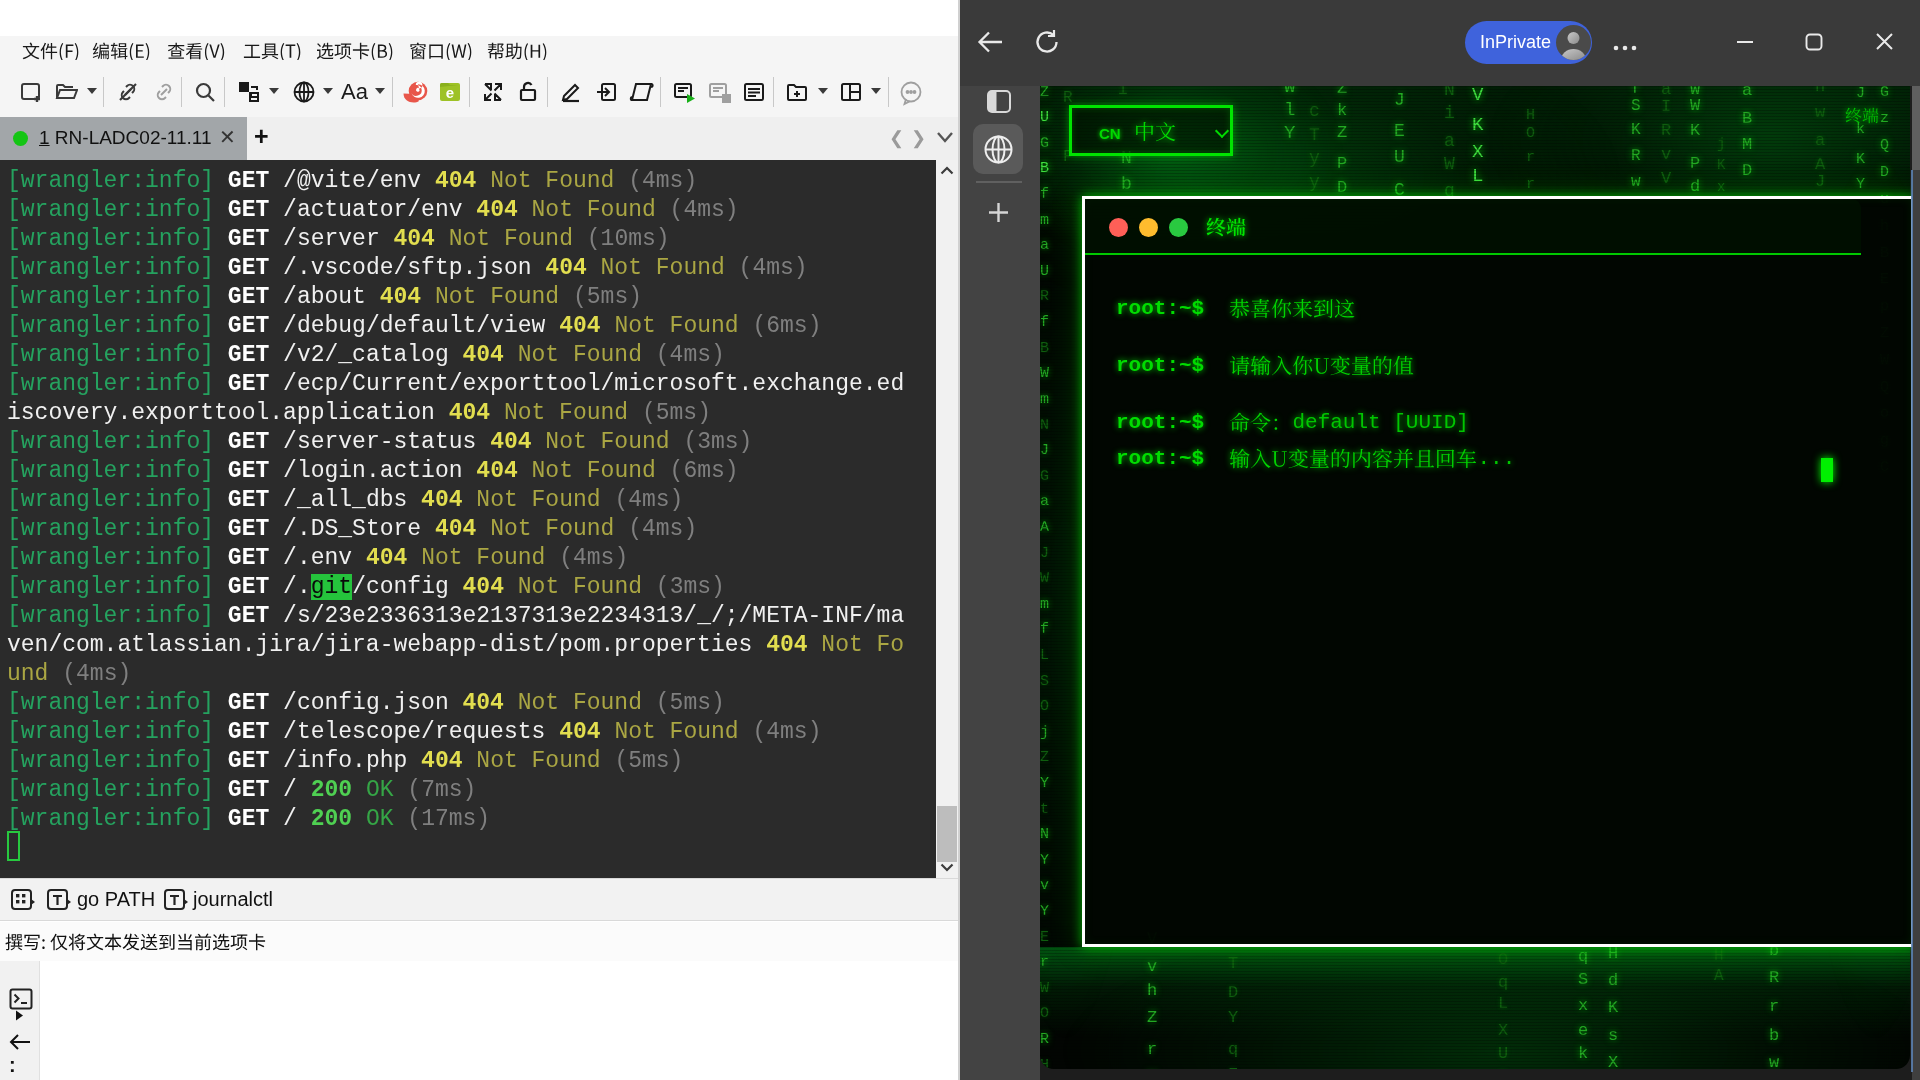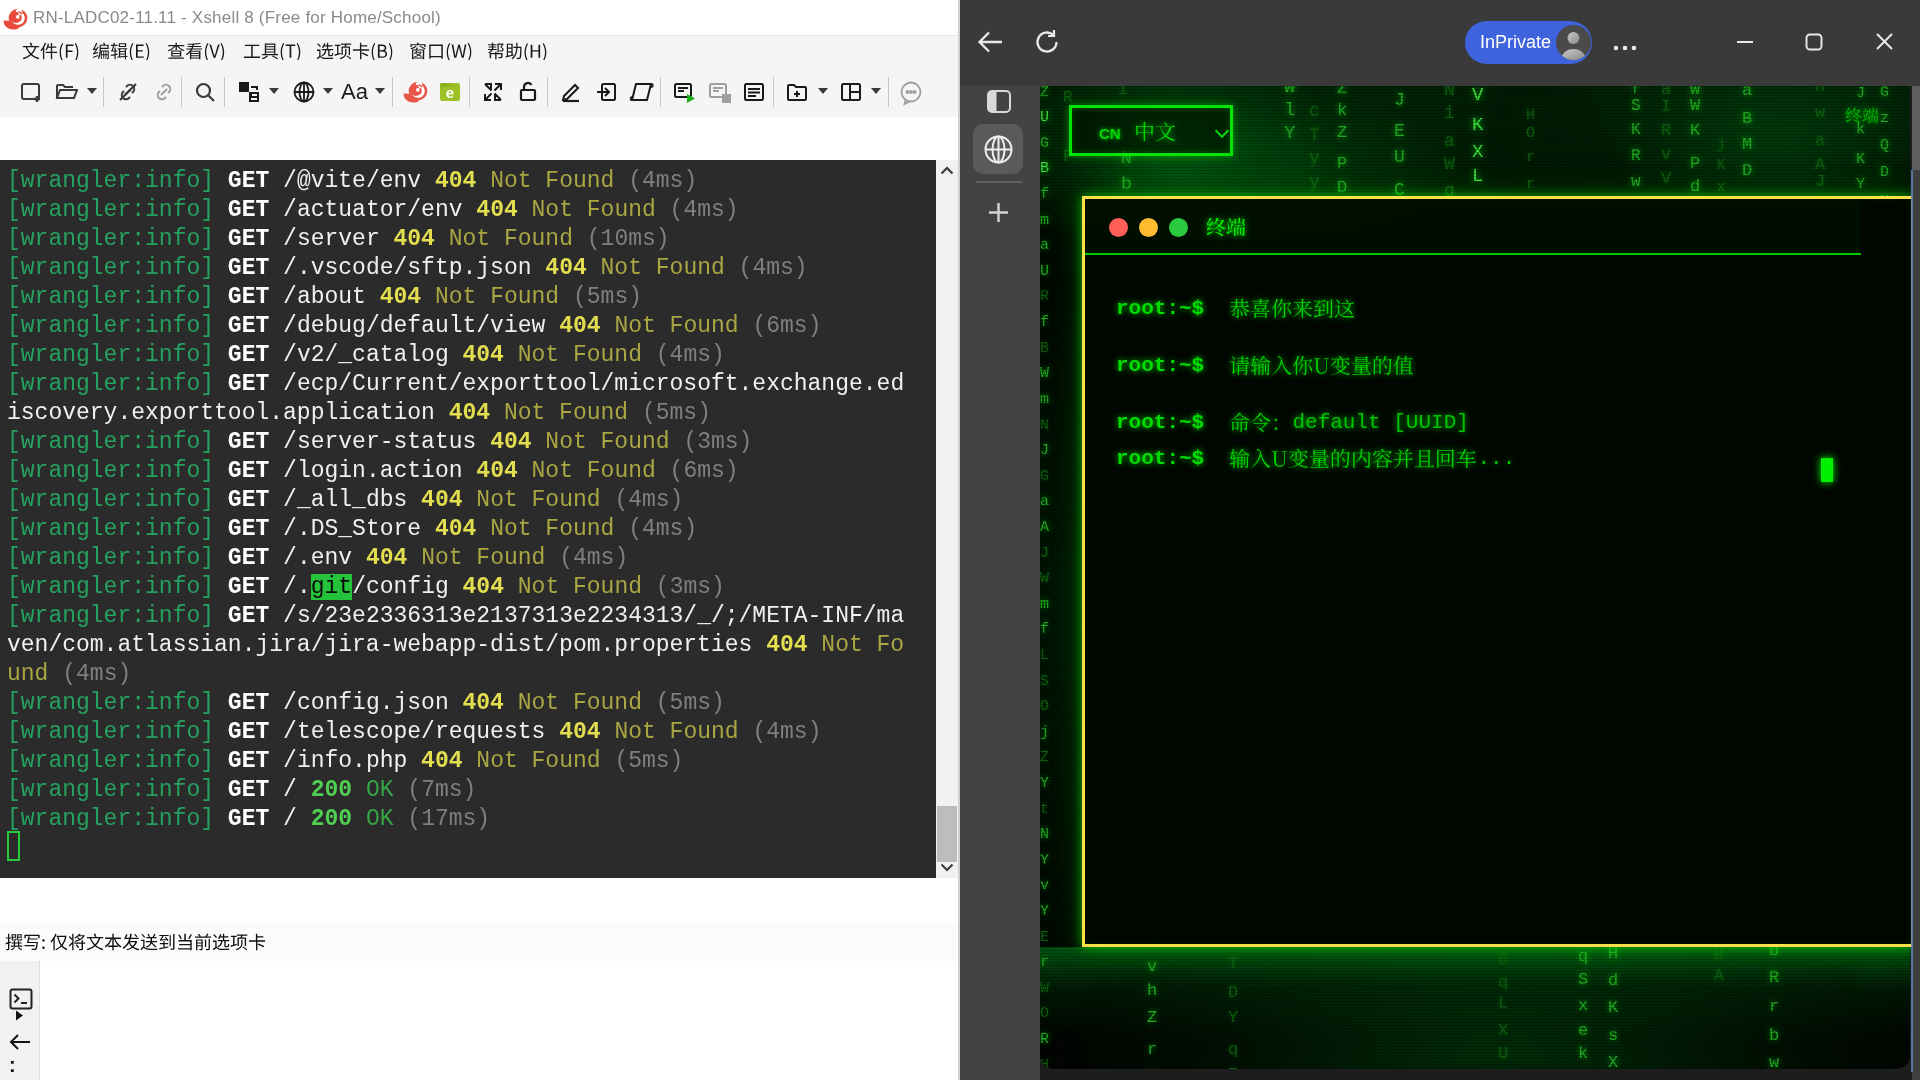--- a/index.html
+++ b/index.html
@@ -72,41 +72,33 @@
 #glow3{position:absolute;left:20px;top:835px;width:880px;height:260px;background:radial-gradient(closest-side,rgba(0,205,35,.20),rgba(0,140,20,.09) 60%,transparent);filter:blur(6px)}
 #glowband{position:absolute;left:0px;top:861px;width:870px;height:90px;background:linear-gradient(180deg,rgba(0,230,45,.34),rgba(0,170,30,.12) 45%,transparent)}
 #glow4{position:absolute;left:760px;top:60px;width:150px;height:900px;background:radial-gradient(closest-side,rgba(0,185,30,.12),transparent);filter:blur(7px)}
 #glow5{position:absolute;left:-50px;top:100px;width:150px;height:860px;background:radial-gradient(closest-side,rgba(0,185,30,.11),transparent);filter:blur(7px)}
 
 
 #cn{position:absolute;left:29px;top:19px;width:164px;height:51px;border:3px solid #00e400;background:rgba(0,16,0,.66);box-shadow:0 0 8px rgba(0,255,0,.45),inset 0 0 7px rgba(0,255,0,.22)}
 #cn .cnl{position:absolute;left:27px;top:17px;font-size:15px;font-weight:700;color:#00d800;font-family:"Liberation Sans",sans-serif;text-shadow:0 0 4px rgba(0,255,0,.8)}
 #cn .chev{position:absolute;left:145px;top:18px;width:10px;height:10px;border-left:2.5px solid #00dc00;border-bottom:2.5px solid #00dc00;transform:rotate(-45deg)}
 
-#tw{position:absolute;left:42px;top:110px;width:832px;height:751px;border:3px solid #fde047;border-radius:0;background:rgba(1,6,1,.97);box-shadow:0 0 10px rgba(0,255,0,.6),0 0 28px rgba(0,210,0,.28),inset 0 0 8px rgba(0,160,0,.12)}
+#tw{position:absolute;left:42px;top:110px;width:832px;height:751px;border:3px solid #ffffff;border-radius:0;background:rgba(1,6,1,.97);box-shadow:0 0 10px rgba(0,255,0,.6),0 0 28px rgba(0,210,0,.28),inset 0 0 8px rgba(0,160,0,.12)}
 #twbar{position:absolute;left:0;top:0;width:776px;height:56px;border-bottom:2px solid #00c800;background:rgba(0,22,0,.55);border-radius:9px 9px 0 0}
 #twbar .d1,#twbar .d2,#twbar .d3{position:absolute;top:19px;width:19px;height:19px;border-radius:50%}
 #twbar .d1{left:24px;background:#ff5f57}
 #twbar .d2{left:54px;background:#febc2e}
 #twbar .d3{left:84px;background:#29c940}
 .tline{position:absolute;left:31px;white-space:pre;font-family:"Liberation Mono",monospace;font-size:21px;color:#00c600}
 .tline b{color:#00dc00;font-weight:700}
 .glowt{filter:drop-shadow(0 0 3px rgba(0,255,0,.8))}
 #tcur{position:absolute;left:736px;top:259px;width:12px;height:24px;background:#00f000;box-shadow:0 0 8px #00ff00}
 </style></head><body>
 <div id="root">
     <div id="xs">
- <div id="xs-title">
-  <svg class="abs" style="left:2px;top:7px" width="26" height="23" viewBox="0 0 26 23">
-          <path d="M1.5 13.5c0 6 5 9 10 9 2 0 4-.4 5.5-1.5L13 14z" fill="#e84a3c"></path>
-          <circle cx="16" cy="11" r="9.3" fill="#e84a3c"></circle>
-          <path d="M16 4.2a6.8 6.8 0 1 1-6.6 8.5 5.4 5.4 0 1 0 4.4-7.6 3.3 3.3 0 1 1 3.4 3.3 1.9 1.9 0 1 0 .4 2.3" fill="#fff" fill-rule="evenodd"></path>
-        </svg>
-  <div class="txt">RN-LADC02-11.11 - Xshell 8 (Free for Home/School)</div>
- </div>
  <div class="abs" style="left:2px;top:40px;width:3px;height:24px;background:repeating-linear-gradient(180deg,#b5b5b5 0 2px,transparent 2px 5px)"></div>
       <div class="abs" style="left:2px;top:73px;width:3px;height:38px;background:repeating-linear-gradient(180deg,#b5b5b5 0 2px,transparent 2px 5px)"></div>
       <div id="xs-menu">
         <div class="mi" style="left:22px"><svg width="58" height="18" viewBox="0 0 58.1 18.0">
             <path fill="#1a1a1a" d="M7.6 1.0C8.2 1.9 8.7 3.1 8.9 3.9L10.4 3.4C10.2 2.6 9.6 1.5 9.0 0.6ZM0.9 3.9V5.2H3.7C4.8 8.0 6.2 10.3 8.0 12.2C6.1 13.9 3.6 15.1 0.6 16.0C0.9 16.3 1.3 16.9 1.5 17.2C4.5 16.3 7.0 15.0 9.0 13.2C11.1 15.0 13.5 16.3 16.5 17.2C16.7 16.8 17.1 16.2 17.4 15.9C14.5 15.2 12.1 13.9 10.1 12.2C11.9 10.4 13.3 8.1 14.3 5.2H17.2V3.9ZM9.1 11.3C7.4 9.6 6.0 7.5 5.1 5.2H12.8C11.9 7.6 10.7 9.6 9.1 11.3Z M23.7 9.7V11.0H28.9V17.3H30.2V11.0H35.2V9.7H30.2V5.7H34.4V4.4H30.2V0.9H28.9V4.4H26.5C26.7 3.6 26.9 2.7 27.1 1.9L25.8 1.6C25.4 4.0 24.6 6.3 23.6 7.8C23.9 8.0 24.5 8.3 24.7 8.5C25.2 7.7 25.6 6.8 26.0 5.7H28.9V9.7ZM22.8 0.8C21.9 3.5 20.3 6.2 18.6 8.0C18.8 8.3 19.2 9.0 19.4 9.3C19.9 8.7 20.5 8.0 21.0 7.2V17.2H22.3V5.1C23.0 3.8 23.6 2.5 24.1 1.2Z M40.3 19.4 41.3 18.9C39.8 16.4 39.0 13.3 39.0 10.2C39.0 7.2 39.8 4.2 41.3 1.6L40.3 1.1C38.6 3.8 37.7 6.7 37.7 10.2C37.7 13.8 38.6 16.7 40.3 19.4Z M43.9 15.8H45.6V9.9H50.6V8.5H45.6V4.0H51.5V2.6H43.9Z M53.8 19.4C55.5 16.7 56.4 13.8 56.4 10.2C56.4 6.7 55.5 3.8 53.8 1.1L52.8 1.6C54.3 4.2 55.1 7.2 55.1 10.2C55.1 13.3 54.3 16.4 52.8 18.9Z"></path>
           </svg></div>
         <div class="mi" style="left:92px"><svg width="59" height="18" viewBox="0 0 58.8 18.0">
             <path fill="#1a1a1a" d="M0.7 14.9 1.0 16.1C2.5 15.5 4.4 14.7 6.2 14.0L6.0 12.9C4.0 13.7 2.1 14.4 0.7 14.9ZM1.1 8.2C1.3 8.1 1.8 8.0 3.7 7.7C3.0 8.9 2.4 9.8 2.1 10.2C1.6 10.8 1.2 11.3 0.8 11.4C1.0 11.7 1.2 12.3 1.2 12.6C1.6 12.3 2.1 12.2 6.1 11.2C6.0 11.0 6.0 10.5 6.0 10.1L3.0 10.8C4.3 9.1 5.5 7.1 6.6 5.1L5.5 4.5C5.1 5.2 4.8 5.9 4.4 6.5L2.4 6.7C3.4 5.2 4.4 3.1 5.2 1.2L3.9 0.7C3.2 2.9 2.0 5.3 1.6 5.9C1.3 6.5 1.0 6.9 0.7 7.0C0.8 7.3 1.0 8.0 1.1 8.2ZM11.2 9.5V12.2H9.7V9.5ZM12.1 9.5H13.4V12.2H12.1ZM8.7 8.4V17.1H9.7V13.3H11.2V16.7H12.1V13.3H13.4V16.7H14.3V13.3H15.7V16.0C15.7 16.1 15.6 16.1 15.5 16.1C15.4 16.1 15.0 16.1 14.7 16.1C14.8 16.4 14.9 16.8 15.0 17.2C15.6 17.2 16.0 17.1 16.3 17.0C16.7 16.8 16.7 16.5 16.7 16.0V8.4L15.7 8.4ZM14.3 9.5H15.7V12.2H14.3ZM10.9 1.0C11.2 1.5 11.5 2.1 11.7 2.7H7.5V6.6C7.5 9.3 7.3 13.3 5.7 16.2C5.9 16.3 6.5 16.7 6.7 17.0C8.4 14.1 8.7 9.8 8.7 6.9H16.6V2.7H13.1C12.9 2.1 12.5 1.2 12.1 0.6ZM8.7 3.8H15.3V5.7H8.7Z M27.9 2.3H32.7V4.1H27.9ZM26.7 1.3V5.1H34.1V1.3ZM19.5 9.9C19.6 9.7 20.1 9.6 20.8 9.6H22.4V12.2L18.7 12.8L19.0 14.1L22.4 13.5V17.2H23.6V13.2L25.7 12.8L25.6 11.6L23.6 12.0V9.6H25.3V8.4H23.6V5.6H22.4V8.4H20.7C21.2 7.1 21.7 5.7 22.1 4.1H25.4V2.8H22.4C22.6 2.2 22.7 1.6 22.8 1.0L21.5 0.7C21.4 1.4 21.3 2.1 21.1 2.8H18.8V4.1H20.8C20.4 5.6 20.1 6.8 19.9 7.2C19.6 8.0 19.4 8.6 19.0 8.7C19.2 9.0 19.4 9.6 19.5 9.9ZM32.7 7.3V8.9H28.1V7.3ZM25.2 14.5 25.4 15.7 32.7 15.1V17.3H33.9V15.0L35.3 14.9L35.3 13.8L33.9 13.9V7.3H35.2V6.2H25.6V7.3H26.8V14.4ZM32.7 9.9V11.5H28.1V9.9ZM32.7 12.5V13.9L28.1 14.3V12.5Z M40.3 19.4 41.3 18.9C39.8 16.4 39.0 13.3 39.0 10.2C39.0 7.2 39.8 4.2 41.3 1.6L40.3 1.1C38.6 3.8 37.7 6.7 37.7 10.2C37.7 13.8 38.6 16.7 40.3 19.4Z M43.9 15.8H51.7V14.4H45.6V9.6H50.6V8.2H45.6V4.0H51.5V2.6H43.9Z M54.5 19.4C56.1 16.7 57.1 13.8 57.1 10.2C57.1 6.7 56.1 3.8 54.5 1.1L53.4 1.6C55.0 4.2 55.8 7.2 55.8 10.2C55.8 13.3 55.0 16.4 53.4 18.9Z"></path>
           </svg></div>
         <div class="mi" style="left:167px"><svg width="59" height="18" viewBox="0 0 58.5 18.0">
@@ -223,29 +215,64 @@
   <div class="caret" style="left:871px"></div>
   <div class="tsep" style="left:888px"></div>
   <svg class="tico" style="left:898px" width="26" height="26" viewBox="0 0 26 26" fill="none" stroke="#9f9f9f" stroke-width="1.8">
           <circle cx="13" cy="12" r="9.5"></circle>
           <path d="M8 19l-1.5 5 5-2.5"></path>
           <circle cx="9.5" cy="12" r="1" fill="#9f9f9f"></circle>
           <circle cx="13" cy="12" r="1" fill="#9f9f9f"></circle>
           <circle cx="16.5" cy="12" r="1" fill="#9f9f9f"></circle>
         </svg>
  </div>
+ <div id="xs-tabs">
+  <div id="tab1">
+          <div class="dot"></div>
+          <div class="lbl"><u>1</u> RN-LADC02-11.11</div>
+          <div class="x">✕</div>
+        </div>
+  <div class="plus">+</div>
+  <div class="nav" style="left:889px">❮</div>
+        <div class="nav" style="left:911px">❯</div>
+  <svg class="abs" style="left:936px;top:13px" width="18" height="14" viewBox="0 0 18 14" fill="none" stroke="#555" stroke-width="2.4">
+          <path d="M2 3l7 8 7-8"></path>
+        </svg>
+ </div>
  <div id="term"><div class="in"><div><span class="g">[wrangler:info]</span> <span class="b">GET</span> /@vite/env <span class="y">404</span> <span class="nf">Not Found</span> <span class="m">(4ms)</span></div><div><span class="g">[wrangler:info]</span> <span class="b">GET</span> /actuator/env <span class="y">404</span> <span class="nf">Not Found</span> <span class="m">(4ms)</span></div><div><span class="g">[wrangler:info]</span> <span class="b">GET</span> /server <span class="y">404</span> <span class="nf">Not Found</span> <span class="m">(10ms)</span></div><div><span class="g">[wrangler:info]</span> <span class="b">GET</span> /.vscode/sftp.json <span class="y">404</span> <span class="nf">Not Found</span> <span class="m">(4ms)</span></div><div><span class="g">[wrangler:info]</span> <span class="b">GET</span> /about <span class="y">404</span> <span class="nf">Not Found</span> <span class="m">(5ms)</span></div><div><span class="g">[wrangler:info]</span> <span class="b">GET</span> /debug/default/view <span class="y">404</span> <span class="nf">Not Found</span> <span class="m">(6ms)</span></div><div><span class="g">[wrangler:info]</span> <span class="b">GET</span> /v2/_catalog <span class="y">404</span> <span class="nf">Not Found</span> <span class="m">(4ms)</span></div><div><span class="g">[wrangler:info]</span> <span class="b">GET</span> /ecp/Current/exporttool/microsoft.exchange.ed</div><div>iscovery.exporttool.application <span class="y">404</span> <span class="nf">Not Found</span> <span class="m">(5ms)</span></div><div><span class="g">[wrangler:info]</span> <span class="b">GET</span> /server-status <span class="y">404</span> <span class="nf">Not Found</span> <span class="m">(3ms)</span></div><div><span class="g">[wrangler:info]</span> <span class="b">GET</span> /login.action <span class="y">404</span> <span class="nf">Not Found</span> <span class="m">(6ms)</span></div><div><span class="g">[wrangler:info]</span> <span class="b">GET</span> /_all_dbs <span class="y">404</span> <span class="nf">Not Found</span> <span class="m">(4ms)</span></div><div><span class="g">[wrangler:info]</span> <span class="b">GET</span> /.DS_Store <span class="y">404</span> <span class="nf">Not Found</span> <span class="m">(4ms)</span></div><div><span class="g">[wrangler:info]</span> <span class="b">GET</span> /.env <span class="y">404</span> <span class="nf">Not Found</span> <span class="m">(4ms)</span></div><div><span class="g">[wrangler:info]</span> <span class="b">GET</span> /.<span class="hl">git</span>/config <span class="y">404</span> <span class="nf">Not Found</span> <span class="m">(3ms)</span></div><div><span class="g">[wrangler:info]</span> <span class="b">GET</span> /s/23e2336313e2137313e2234313/_/;/META-INF/ma</div><div>ven/com.atlassian.jira/jira-webapp-dist/pom.properties <span class="y">404</span> <span class="nf">Not Fo</span></div><div><span class="nf">und</span> <span class="m">(4ms)</span></div><div><span class="g">[wrangler:info]</span> <span class="b">GET</span> /config.json <span class="y">404</span> <span class="nf">Not Found</span> <span class="m">(5ms)</span></div><div><span class="g">[wrangler:info]</span> <span class="b">GET</span> /telescope/requests <span class="y">404</span> <span class="nf">Not Found</span> <span class="m">(4ms)</span></div><div><span class="g">[wrangler:info]</span> <span class="b">GET</span> /info.php <span class="y">404</span> <span class="nf">Not Found</span> <span class="m">(5ms)</span></div><div><span class="g">[wrangler:info]</span> <span class="b">GET</span> / <span class="ok2">200</span> <span class="okt">OK</span> <span class="m">(7ms)</span></div><div><span class="g">[wrangler:info]</span> <span class="b">GET</span> / <span class="ok2">200</span> <span class="okt">OK</span> <span class="m">(17ms)</span></div></div><div id="cursor" style="top:671px"></div></div>
  <div id="xsb">
   <svg class="abs" style="left:4px;top:6px" width="14" height="9" viewBox="0 0 14 9" fill="none" stroke="#3c3c3c" stroke-width="2.2">
           <path d="M1.5 7.5L7 2l5.5 5.5"></path>
         </svg>
   <div class="thumb"></div>
   <svg class="abs" style="left:4px;top:703px" width="14" height="9" viewBox="0 0 14 9" fill="none" stroke="#3c3c3c" stroke-width="2.2">
           <path d="M1.5 1.5L7 7l5.5-5.5"></path>
         </svg>
+ </div>
+ <div id="qbar">
+  <svg class="abs" style="left:10px;top:9px" width="25" height="25" viewBox="0 0 25 25" fill="none" stroke="#222" stroke-width="2">
+          <rect x="2" y="2" width="19" height="19" rx="3"></rect>
+          <rect x="6" y="6" width="3.4" height="3.4" fill="#222" stroke="none"></rect>
+          <rect x="12" y="6" width="3.4" height="3.4" fill="#222" stroke="none"></rect>
+          <rect x="6" y="12" width="3.4" height="3.4" fill="#222" stroke="none"></rect>
+          <rect x="12" y="12" width="3.4" height="3.4" fill="#222" stroke="none"></rect>
+          <path d="M21 11l4 3-4 3z" fill="#222" stroke="none"></path>
+        </svg>
+  <svg class="abs" style="left:46px;top:9px" width="26" height="25" viewBox="0 0 26 25" fill="none" stroke="#222" stroke-width="2">
+          <rect x="2" y="2" width="19" height="19" rx="3"></rect>
+          <path d="M7 8h9M11.5 8v9" stroke-width="2.2"></path>
+          <path d="M21 11l4 3-4 3z" fill="#222" stroke="none"></path>
+        </svg>
+  <div class="qt" style="left:77px">go PATH</div>
+  <svg class="abs" style="left:163px;top:9px" width="26" height="25" viewBox="0 0 26 25" fill="none" stroke="#222" stroke-width="2">
+          <rect x="2" y="2" width="19" height="19" rx="3"></rect>
+          <path d="M7 8h9M11.5 8v9" stroke-width="2.2"></path>
+          <path d="M21 11l4 3-4 3z" fill="#222" stroke="none"></path>
+        </svg>
+  <div class="qt" style="left:193px">journalctl</div>
  </div>
  <div id="compose">
         <div class="sv"><svg width="261" height="18" viewBox="0 0 261.0 18.0">
             <path fill="#111" d="M13.6 14.2 12.6 14.9C13.9 15.6 15.5 16.6 16.2 17.3L17.3 16.5C16.5 15.8 14.9 14.9 13.6 14.2ZM10.3 14.6 9.1 14.3C8.3 15.1 6.9 15.9 5.5 16.4C5.8 16.6 6.3 17.1 6.5 17.3C7.9 16.7 9.4 15.7 10.3 14.6ZM0.5 10.1 0.8 11.4 3.0 10.7V15.7C3.0 16.0 2.9 16.0 2.7 16.0C2.5 16.1 1.8 16.1 1.0 16.0C1.2 16.4 1.3 17.0 1.4 17.3C2.5 17.3 3.2 17.2 3.7 17.0C4.1 16.8 4.3 16.5 4.3 15.7V10.2L6.2 9.6L6.0 8.4L4.3 8.9V5.6H6.2V4.4H4.3V0.7H3.0V4.4H0.8V5.6H3.0V9.3ZM13.0 12.6H10.1V10.5H13.0ZM16.7 9.4H14.2V7.9H13.0V9.4H10.1V7.9H8.8V9.4H6.6V10.5H8.8V12.6H5.8V13.8H17.3V12.6H14.2V10.5H16.7ZM13.2 6.0V4.7H16.7V1.3H12.1V6.0C12.1 7.2 12.4 7.5 13.7 7.5C14.0 7.5 15.5 7.5 15.8 7.5C16.8 7.5 17.1 7.1 17.2 5.7C16.9 5.6 16.5 5.4 16.2 5.3C16.2 6.3 16.1 6.5 15.7 6.5C15.4 6.5 14.1 6.5 13.8 6.5C13.3 6.5 13.2 6.4 13.2 6.0ZM13.2 2.2H15.6V3.8H13.2ZM7.8 6.0V4.7H11.2V1.3H6.6V6.0C6.6 7.2 7.0 7.5 8.2 7.5C8.5 7.5 10.0 7.5 10.2 7.5C11.2 7.5 11.5 7.1 11.6 5.7C11.3 5.6 10.9 5.5 10.6 5.3C10.6 6.3 10.5 6.5 10.1 6.5C9.8 6.5 8.6 6.5 8.4 6.5C7.8 6.5 7.8 6.4 7.8 6.0ZM7.8 2.2H10.1V3.8H7.8Z M19.4 1.7V5.2H20.8V3.0H33.2V5.2H34.6V1.7ZM19.6 12.0V13.3H29.8V12.0ZM23.4 3.3C23.0 5.4 22.4 8.4 21.9 10.1H31.4C31.1 13.6 30.7 15.2 30.1 15.6C30.0 15.8 29.7 15.8 29.3 15.8C28.9 15.8 27.6 15.8 26.4 15.7C26.6 16.1 26.8 16.6 26.8 17.0C28.0 17.1 29.2 17.1 29.8 17.0C30.5 17.0 30.9 16.9 31.3 16.5C32.0 15.8 32.4 14.0 32.8 9.5C32.9 9.3 32.9 8.9 32.9 8.9H23.6L24.1 6.6H32.4V5.4H24.4L24.8 3.5Z M38.5 8.8C39.1 8.8 39.7 8.3 39.7 7.6C39.7 6.8 39.1 6.3 38.5 6.3C37.8 6.3 37.3 6.8 37.3 7.6C37.3 8.3 37.8 8.8 38.5 8.8ZM38.5 16.1C39.1 16.1 39.7 15.6 39.7 14.8C39.7 14.1 39.1 13.6 38.5 13.6C37.8 13.6 37.3 14.1 37.3 14.8C37.3 15.6 37.8 16.1 38.5 16.1Z M51.6 2.7V4.0H52.5L52.2 4.0C53.0 7.4 54.1 10.2 55.7 12.5C54.2 14.2 52.4 15.4 50.4 16.1C50.7 16.4 51.0 16.9 51.2 17.3C53.2 16.4 55.0 15.2 56.6 13.6C57.9 15.2 59.6 16.4 61.6 17.2C61.8 16.9 62.2 16.3 62.5 16.1C60.5 15.3 58.8 14.1 57.5 12.6C59.3 10.2 60.8 7.0 61.5 2.9L60.6 2.6L60.3 2.7ZM53.5 4.0H59.9C59.3 7.0 58.1 9.5 56.6 11.5C55.2 9.4 54.2 6.9 53.5 4.0ZM50.3 0.8C49.2 3.7 47.4 6.4 45.5 8.2C45.7 8.5 46.2 9.2 46.3 9.5C47.0 8.9 47.7 8.0 48.4 7.1V17.2H49.7V5.1C50.5 3.9 51.1 2.6 51.7 1.2Z M70.6 11.9C71.5 12.9 72.6 14.2 73.0 15.2L74.1 14.5C73.7 13.6 72.7 12.2 71.7 11.3ZM76.6 7.3V9.5H69.3V10.8H76.6V15.7C76.6 15.9 76.5 16.0 76.2 16.0C75.9 16.0 74.9 16.0 73.8 16.0C74.0 16.4 74.2 16.9 74.3 17.3C75.7 17.3 76.6 17.2 77.2 17.0C77.8 16.8 78.0 16.5 78.0 15.7V10.8H80.1V9.5H78.0V7.3ZM63.8 3.9C64.7 4.8 65.8 6.1 66.2 6.9L67.2 6.2V9.3C65.9 10.4 64.6 11.6 63.7 12.3L64.5 13.4C65.3 12.7 66.2 11.8 67.2 10.9V17.3H68.5V0.7H67.2V6.0C66.7 5.1 65.6 4.0 64.8 3.1ZM72.1 4.9C72.7 5.4 73.4 6.1 73.8 6.6C72.5 7.3 71.0 7.7 69.5 8.0C69.8 8.3 70.0 8.8 70.2 9.1C74.1 8.2 78.1 6.2 79.8 2.6L78.9 2.1L78.7 2.2H74.8C75.1 1.8 75.4 1.5 75.7 1.1L74.3 0.7C73.3 2.2 71.4 3.6 69.4 4.5C69.6 4.7 70.1 5.1 70.2 5.4C71.4 4.8 72.6 4.1 73.6 3.3H77.9C77.2 4.4 76.1 5.3 74.9 6.0C74.5 5.5 73.7 4.8 73.1 4.3Z M88.7 1.0C89.2 1.9 89.8 3.1 90.0 3.9L91.5 3.4C91.2 2.6 90.6 1.5 90.1 0.6ZM81.9 3.9V5.2H84.7C85.8 8.0 87.2 10.3 89.1 12.2C87.1 13.9 84.7 15.1 81.7 16.0C82.0 16.3 82.4 16.9 82.5 17.2C85.5 16.3 88.0 15.0 90.1 13.2C92.1 15.0 94.6 16.3 97.5 17.2C97.7 16.8 98.1 16.2 98.4 15.9C95.6 15.2 93.1 13.9 91.1 12.2C92.9 10.4 94.3 8.1 95.4 5.2H98.2V3.9ZM90.1 11.3C88.4 9.6 87.1 7.5 86.1 5.2H93.8C92.9 7.6 91.7 9.6 90.1 11.3Z M107.3 0.7V4.5H100.2V5.9H105.6C104.3 8.9 102.1 11.9 99.7 13.3C100.0 13.6 100.5 14.1 100.7 14.4C103.3 12.6 105.6 9.4 107.0 5.9H107.3V12.5H103.1V13.9H107.3V17.3H108.7V13.9H112.9V12.5H108.7V5.9H109.0C110.4 9.4 112.7 12.7 115.3 14.4C115.6 14.0 116.1 13.5 116.4 13.2C113.9 11.8 111.6 8.9 110.3 5.9H115.9V4.5H108.7V0.7Z M129.2 1.6C129.9 2.4 130.9 3.6 131.5 4.3L132.5 3.5C132.0 2.9 131.0 1.8 130.2 1.0ZM119.6 6.4C119.8 6.2 120.4 6.1 121.6 6.1H124.1C122.9 9.9 120.9 12.8 117.6 14.8C117.9 15.0 118.4 15.6 118.6 15.9C120.9 14.4 122.6 12.6 123.9 10.3C124.6 11.7 125.5 12.9 126.6 13.9C125.0 15.0 123.2 15.7 121.4 16.2C121.6 16.5 121.9 17.0 122.1 17.3C124.1 16.8 126.0 15.9 127.6 14.7C129.3 15.9 131.2 16.8 133.5 17.3C133.7 17.0 134.1 16.4 134.4 16.1C132.2 15.7 130.3 14.9 128.7 13.9C130.3 12.5 131.5 10.7 132.2 8.4L131.3 8.0L131.1 8.0H125.0C125.2 7.4 125.4 6.8 125.6 6.1H133.8L133.8 4.8H126.0C126.3 3.6 126.5 2.3 126.7 0.9L125.2 0.6C125.0 2.1 124.8 3.5 124.4 4.8H121.2C121.7 3.9 122.2 2.7 122.5 1.5L121.0 1.2C120.7 2.6 120.0 4.1 119.8 4.4C119.6 4.8 119.4 5.1 119.2 5.1C119.3 5.5 119.6 6.1 119.6 6.4ZM127.6 13.1C126.4 12.0 125.4 10.8 124.7 9.3H130.4C129.7 10.8 128.8 12.0 127.6 13.1Z M142.4 1.2C143.0 2.1 143.6 3.3 143.9 4.0L145.2 3.5C144.8 2.8 144.1 1.6 143.6 0.8ZM136.4 1.6C137.4 2.6 138.5 4.0 139.1 4.9L140.2 4.1C139.7 3.2 138.5 1.9 137.5 0.9ZM149.2 0.7C148.8 1.7 148.1 3.1 147.5 4.1H141.4V5.3H145.6V7.4L145.6 7.9H140.8V9.2H145.4C145.1 10.8 144.0 12.5 140.9 13.7C141.2 14.0 141.6 14.5 141.8 14.8C144.5 13.6 145.8 12.0 146.4 10.5C147.9 11.9 149.6 13.6 150.4 14.6L151.4 13.7C150.4 12.6 148.4 10.7 146.8 9.3V9.2H152.1V7.9H147.0L147.0 7.4V5.3H151.5V4.1H148.9C149.4 3.2 150.1 2.1 150.6 1.2ZM139.5 6.8H135.9V8.1H138.2V13.7C137.4 14.0 136.5 14.9 135.5 16.0L136.5 17.3C137.3 16.0 138.2 14.9 138.7 14.9C139.1 14.9 139.7 15.6 140.5 16.1C141.8 16.9 143.3 17.1 145.7 17.1C147.5 17.1 150.8 17.0 152.1 16.9C152.1 16.5 152.4 15.7 152.5 15.4C150.7 15.6 147.9 15.7 145.7 15.7C143.6 15.7 142.0 15.6 140.8 14.8C140.2 14.5 139.8 14.1 139.5 13.9Z M164.6 2.3V13.2H165.8V2.3ZM168.1 1.0V15.2C168.1 15.5 168.0 15.6 167.7 15.6C167.4 15.6 166.4 15.6 165.4 15.6C165.6 15.9 165.8 16.5 165.9 16.9C167.2 16.9 168.2 16.9 168.7 16.6C169.3 16.4 169.5 16.0 169.5 15.2V1.0ZM154.2 15.1 154.5 16.4C156.8 15.9 160.3 15.3 163.5 14.6L163.4 13.4L159.6 14.1V11.3H163.2V10.1H159.6V8.2H158.3V10.1H154.8V11.3H158.3V14.4ZM155.2 7.9C155.6 7.7 156.3 7.7 161.9 7.1C162.2 7.5 162.4 7.9 162.5 8.2L163.6 7.6C163.0 6.5 161.9 4.9 160.8 3.7L159.9 4.3C160.3 4.8 160.8 5.5 161.2 6.1L156.6 6.5C157.3 5.5 158.1 4.3 158.7 3.1H163.6V1.9H154.3V3.1H157.2C156.6 4.4 155.9 5.5 155.6 5.9C155.3 6.3 155.0 6.6 154.7 6.7C154.9 7.0 155.1 7.6 155.2 7.9Z M173.2 2.0C174.2 3.3 175.1 5.0 175.5 6.2L176.8 5.6C176.4 4.5 175.4 2.8 174.4 1.5ZM185.5 1.3C184.9 2.7 183.9 4.6 183.2 5.8L184.3 6.3C185.1 5.1 186.1 3.4 186.9 1.8ZM173.1 15.2V16.5H185.3V17.3H186.7V7.1H180.8V0.7H179.3V7.1H173.5V8.4H185.3V11.1H174.1V12.3H185.3V15.2Z M199.9 6.6V14.0H201.2V6.6ZM203.6 6.0V15.6C203.6 15.9 203.5 15.9 203.2 15.9C202.9 15.9 201.9 15.9 200.8 15.9C201.0 16.3 201.2 16.8 201.3 17.2C202.7 17.2 203.6 17.2 204.1 17.0C204.7 16.8 204.9 16.4 204.9 15.6V6.0ZM202.1 0.6C201.7 1.5 201.0 2.7 200.4 3.6H195.0L195.8 3.2C195.5 2.5 194.7 1.5 194.0 0.7L192.8 1.2C193.4 1.9 194.1 2.9 194.4 3.6H190.0V4.8H206.1V3.6H201.9C202.4 2.8 203.0 1.9 203.5 1.1ZM196.4 10.4V12.2H192.4V10.4ZM196.4 9.4H192.4V7.6H196.4ZM191.1 6.4V17.2H192.4V13.3H196.4V15.7C196.4 15.9 196.3 16.0 196.1 16.0C195.8 16.0 195.0 16.0 194.1 16.0C194.3 16.3 194.5 16.9 194.6 17.2C195.8 17.2 196.6 17.2 197.1 17.0C197.6 16.8 197.7 16.4 197.7 15.7V6.4Z M208.1 2.1C209.2 3.0 210.4 4.2 210.9 5.1L212.0 4.2C211.5 3.4 210.2 2.2 209.2 1.3ZM215.1 1.3C214.6 2.9 213.9 4.4 212.9 5.5C213.2 5.7 213.8 6.0 214.1 6.2C214.5 5.7 214.9 5.1 215.2 4.4H217.9V7.0H212.8V8.2H216.1C215.7 10.6 215.0 12.3 212.3 13.2C212.6 13.5 213.0 14.0 213.1 14.3C216.2 13.2 217.1 11.1 217.4 8.2H219.3V12.4C219.3 13.8 219.6 14.2 220.9 14.2C221.2 14.2 222.4 14.2 222.7 14.2C223.8 14.2 224.2 13.6 224.3 11.3C223.9 11.2 223.4 11.0 223.1 10.8C223.1 12.7 223.0 12.9 222.5 12.9C222.3 12.9 221.3 12.9 221.1 12.9C220.6 12.9 220.6 12.9 220.6 12.4V8.2H224.2V7.0H219.2V4.4H223.4V3.2H219.2V0.8H217.9V3.2H215.8C216.0 2.7 216.2 2.1 216.4 1.5ZM211.6 7.6H208.0V8.9H210.3V14.3C209.5 14.7 208.7 15.4 207.8 16.1L208.7 17.3C209.8 16.2 210.7 15.2 211.4 15.2C211.8 15.2 212.4 15.7 213.1 16.2C214.3 16.9 215.7 17.1 217.8 17.1C219.6 17.1 222.6 17.0 224.0 16.9C224.1 16.5 224.3 15.8 224.4 15.5C222.6 15.7 219.9 15.8 217.9 15.8C215.9 15.8 214.4 15.7 213.3 15.0C212.5 14.5 212.0 14.1 211.6 14.0Z M236.2 6.8V10.6C236.2 12.5 235.7 14.8 230.8 16.2C231.1 16.5 231.5 16.9 231.6 17.2C236.7 15.6 237.5 13.0 237.5 10.6V6.8ZM237.4 14.2C238.8 15.1 240.6 16.4 241.4 17.3L242.3 16.3C241.5 15.5 239.7 14.2 238.3 13.4ZM225.6 12.5 225.9 13.9C227.6 13.4 229.8 12.6 231.9 11.9L231.7 10.7L229.5 11.4V4.1H231.6V2.8H225.9V4.1H228.1V11.8ZM232.5 4.6V13.1H233.9V5.8H239.7V13.0H241.1V4.6H236.8C237.1 4.0 237.4 3.4 237.7 2.7H242.3V1.5H231.9V2.7H236.1C235.9 3.3 235.7 4.0 235.4 4.6Z M252.6 11.7C254.6 12.4 257.2 13.6 258.6 14.3L259.3 13.1C257.9 12.4 255.2 11.3 253.3 10.6ZM250.9 0.7V7.3H244.0V8.7H251.0V17.3H252.4V8.7H260.1V7.3H252.3V4.6H258.3V3.3H252.3V0.7Z"></path>
           </svg></div>
       </div>
  <div id="bpane">
   <div id="bstrip">
    <svg class="abs" style="left:9px;top:27px" width="24" height="22" viewBox="0 0 24 22" fill="none" stroke="#222" stroke-width="2">
             <rect x="1.5" y="1.5" width="21" height="19" rx="2"></rect>

